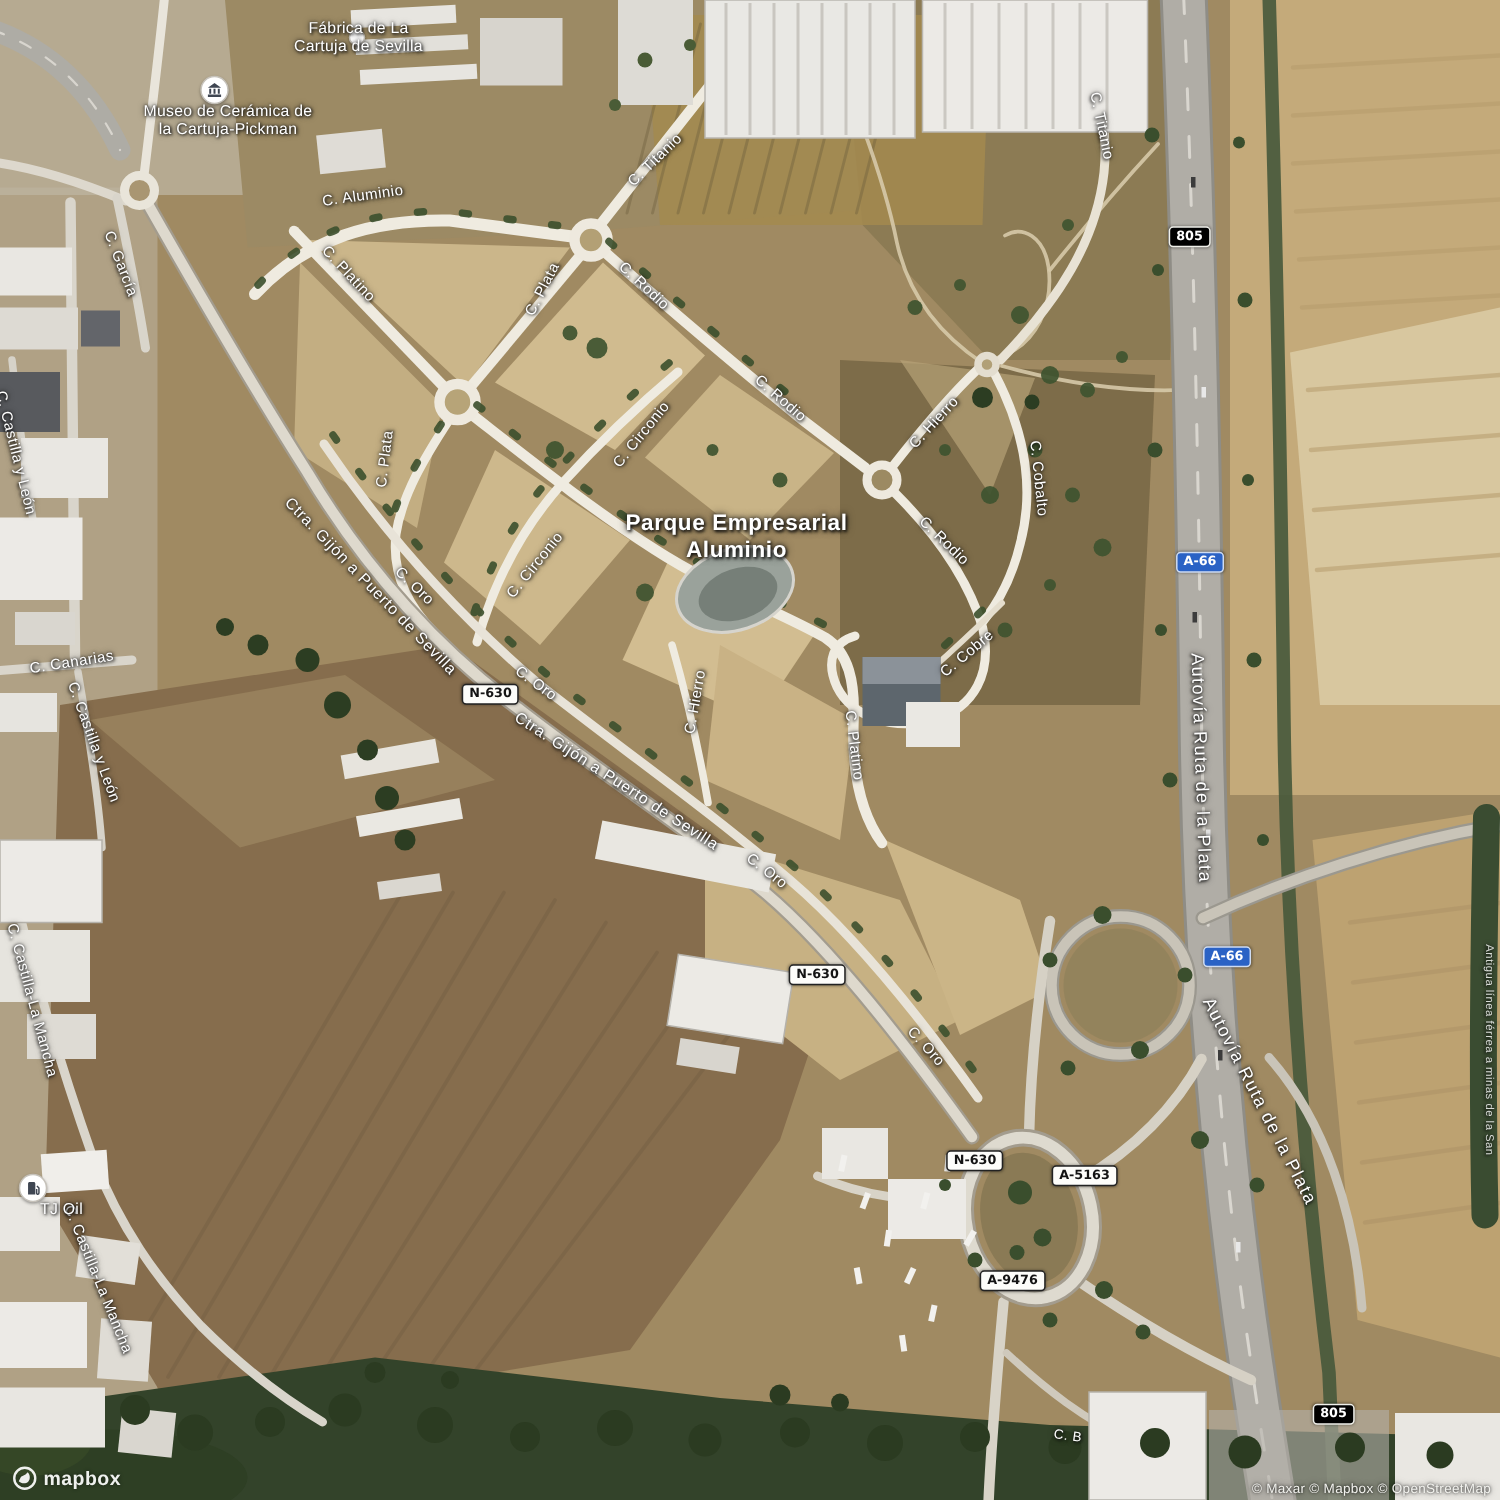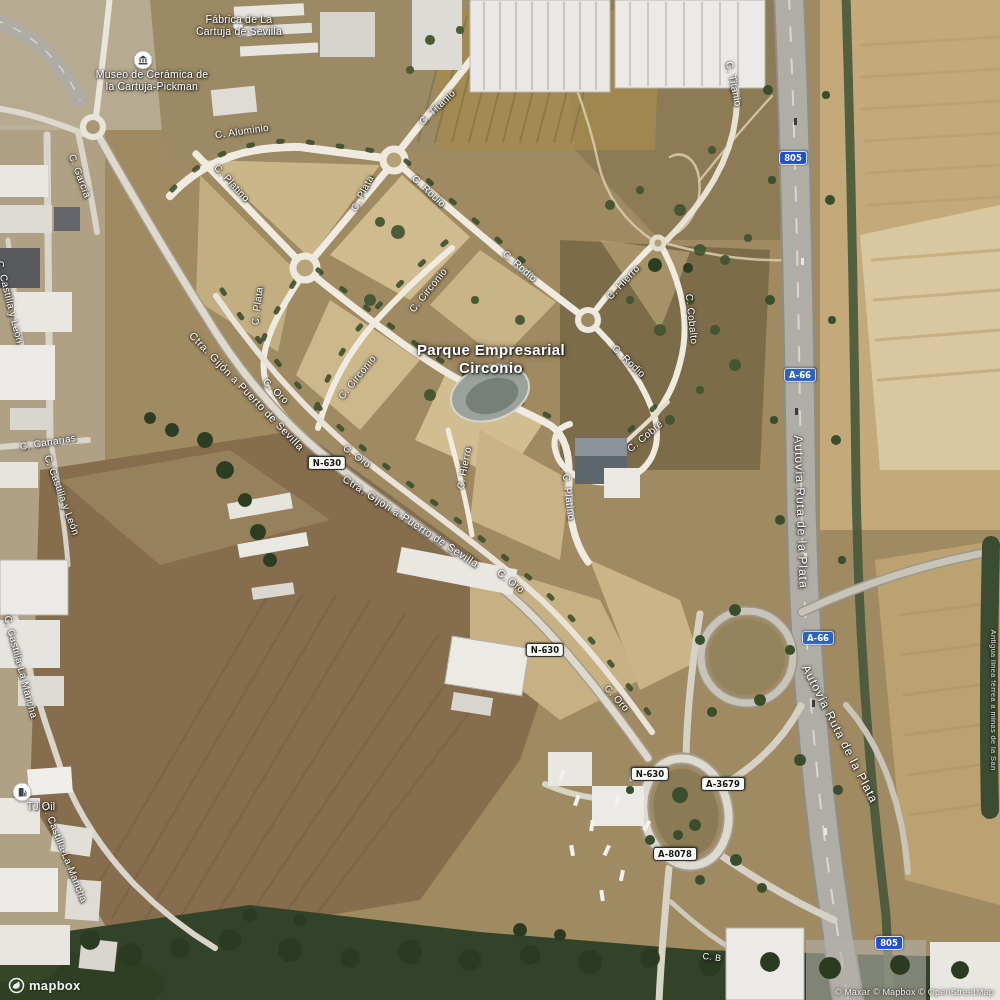--- a/index.html
+++ b/index.html
@@ -10,21 +10,21 @@
   .slabel{position:absolute;font:500 10px "Liberation Sans",sans-serif;color:#fff;
     white-space:nowrap;letter-spacing:.35px;
     text-shadow:0 0 2px rgba(25,25,25,.95),0 0 4px rgba(20,20,20,.65),1px 1px 2px rgba(0,0,0,.7);}
   .area-line{position:absolute;transform:translate(-50%,-50%);font:700 15px "Liberation Sans",sans-serif;
     color:#fff;letter-spacing:.4px;white-space:nowrap;
     text-shadow:0 0 3px rgba(25,25,25,.95),0 0 6px rgba(20,20,20,.7),1px 1px 2px rgba(0,0,0,.8);}
   .shield{position:absolute;transform:translate(-50%,-50%);font:700 8.5px "DejaVu Sans",sans-serif;
     padding:1px 4px;border-radius:3px;white-space:nowrap;line-height:1.2;box-shadow:0 0 2px rgba(0,0,0,.4);}
   .national{background:#fdfdfa;color:#141414;border:1.5px solid #222;}
   .autovia{background:#2a62c5;color:#fff;border:1px solid #cfdcf2;}
-  .green{background:#1d4ed8;color:#fff;border:1.5px solid #f0f0ea;}
+  .green{background:#000000;color:#fff;border:1.5px solid #f0f0ea;}
   .poi{position:absolute;transform:translate(-50%,-50%);width:17px;height:17px;background:#fff;
     border-radius:50%;border:1px solid #c6c2ba;display:flex;align-items:center;justify-content:center;
     box-shadow:0 1px 2px rgba(0,0,0,.35);}
   .poi.poi-dot{width:9px;height:9px;}
   .poi-label{position:absolute;transform:translate(-50%,0);font:500 10.5px "Liberation Sans",sans-serif;
     color:#fff;text-align:center;white-space:pre-line;line-height:1.18;letter-spacing:.2px;
     text-shadow:0 0 2px rgba(25,25,25,.95),0 0 4px rgba(20,20,20,.65),1px 1px 2px rgba(0,0,0,.7);}
   #attrib{position:absolute;right:6px;bottom:3px;font:9px "Liberation Sans",sans-serif;color:#f2f2ee;
     text-shadow:0 0 2px rgba(0,0,0,.85),0 0 4px rgba(0,0,0,.5);letter-spacing:.2px;}
   #logo{position:absolute;left:8px;bottom:6px;display:flex;align-items:center;gap:4px;opacity:.92;}
@@ -377,21 +377,21 @@
     <g fill="#4a5c36">
       <circle cx="430" cy="40" r="5"></circle>
           <circle cx="460" cy="30" r="4"></circle>
           <circle cx="410" cy="70" r="4"></circle>
     </g>
   </g>
 </svg>
 
 <div id="overlay">
   <div class="area-line" style="left:491px;top:349px">Parque Empresarial</div>
-  <div class="area-line" style="left:491px;top:367px">Circonio</div>
+  <div class="area-line" style="left:491px;top:367px">Aluminio</div>
 <div class="slabel" style="left: 242px; top: 131px; transform: translate(-50%, -50%) rotate(-8deg);">C. Aluminio</div>
       <div class="slabel" style="left: 437px; top: 107px; transform: translate(-50%, -50%) rotate(-44deg);">C. Titanio</div>
       <div class="slabel" style="left: 734px; top: 84px; transform: translate(-50%, -50%) rotate(78deg);">C. Titanio</div>
       <div class="slabel" style="left: 232px; top: 183px; transform: translate(-50%, -50%) rotate(47deg);">C. Platino</div>
       <div class="slabel" style="left: 362px; top: 193px; transform: translate(-50%, -50%) rotate(-63deg);">C. Plata</div>
       <div class="slabel" style="left: 257px; top: 306px; transform: translate(-50%, -50%) rotate(-83deg);">C. Plata</div>
       <div class="slabel" style="left: 429px; top: 191px; transform: translate(-50%, -50%) rotate(43deg);">C. Rodio</div>
       <div class="slabel" style="left: 520px; top: 266px; transform: translate(-50%, -50%) rotate(41deg);">C. Rodio</div>
       <div class="slabel" style="left: 629px; top: 361px; transform: translate(-50%, -50%) rotate(44deg);">C. Rodio</div>
       <div class="slabel" style="left: 428px; top: 290px; transform: translate(-50%, -50%) rotate(-51deg);">C. Circonio</div>
@@ -413,22 +413,22 @@
       <div class="slabel" style="left: 62px; top: 495px; transform: translate(-50%, -50%) rotate(70deg);">C. Castilla y León</div>
       <div class="slabel" style="left: 21px; top: 667px; transform: translate(-50%, -50%) rotate(75deg);">C. Castilla-La Mancha</div>
       <div class="slabel" style="left: 65px; top: 853px; transform: translate(-50%, -50%) rotate(68deg);">C. Castilla-La Mancha</div>
       <div class="slabel" style="left: 801px; top: 512px; transform: translate(-50%, -50%) rotate(88deg); font-size: 12px; letter-spacing: 1px;">Autovía Ruta de la Plata</div>
       <div class="slabel" style="left: 840px; top: 734px; transform: translate(-50%, -50%) rotate(63deg); font-size: 12px; letter-spacing: 1px;">Autovía Ruta de la Plata</div>
       <div class="slabel" style="left: 712px; top: 957px; transform: translate(-50%, -50%) rotate(8deg); font-size: 9px;">C. B</div>
       <div class="slabel" style="left: 993px; top: 700px; transform: translate(-50%, -50%) rotate(90deg); font-size: 7.5px; opacity: 0.8;">Antigua línea férrea a minas de la San</div>
       <div class="shield national" style="left: 327px; top: 463px;">N-630</div>
       <div class="shield national" style="left: 545px; top: 650px;">N-630</div>
       <div class="shield national" style="left: 650px; top: 774px;">N-630</div>
-      <div class="shield national" style="left: 723px; top: 784px;">A-3679</div>
-      <div class="shield national" style="left: 675px; top: 854px;">A-8078</div>
+      <div class="shield national" style="left: 723px; top: 784px;">A-5163</div>
+      <div class="shield national" style="left: 675px; top: 854px;">A-9476</div>
       <div class="shield autovia" style="left: 800px; top: 375px;">A-66</div>
       <div class="shield autovia" style="left: 818px; top: 638px;">A-66</div>
       <div class="shield green" style="left: 793px; top: 158px;">805</div>
       <div class="shield green" style="left: 889px; top: 943px;">805</div>
       <div class="poi " style="left: 143px; top: 60px;">
         <svg width="11" height="11" viewBox="0 0 10 10">
           <path d="M1,9.2 h8 v-1.4 h-8 Z M1.8,7.2 h1.2 v-3 H1.8 Z M4.4,7.2 h1.2 v-3 H4.4 Z M7,7.2 h1.2 v-3 H7 Z M1,3.6 h8 L5,0.8 Z" fill="#3f4652"></path>
         </svg>
       </div>
       <div class="poi-label" style="left: 142px; top: 68px; margin-left: 10px;">Museo de Cerámica de

